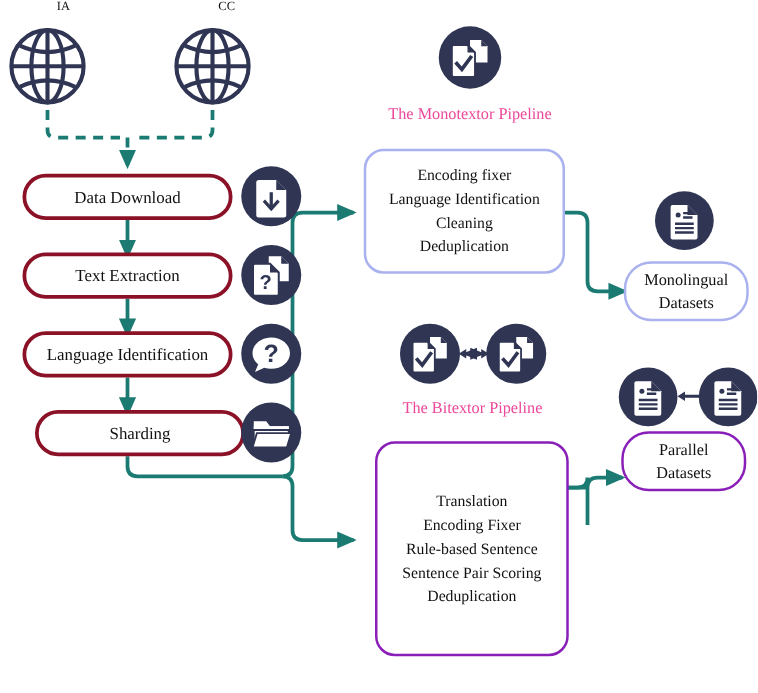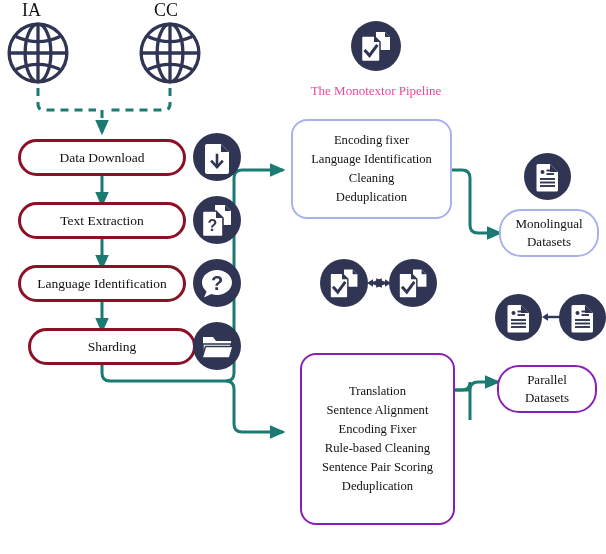--- a/index.html
+++ b/index.html
@@ -22,24 +22,24 @@
   #wires {
     position: absolute;
     left: 0; top: 0;
     width: 606px;
     height: 554px;
     pointer-events: none;
   }
 
   .lbl {
     position: absolute;
-    font-size: 18px;
+    font-size: 10px;
     color: #111111;
     white-space: nowrap;
-    text-align: left;
+    text-align: right;
   }
 
   
   .globe {
     position: absolute;
     width: 66px;
     height: 66px;
   }
 
   
@@ -299,26 +299,26 @@
   <div class="badge" style="left:389px; top:259px; width:48px; height:48px;">
     <svg viewBox="0 0 50 50" width="48" height="48">
       <path d="M25 11 h9 l5 5 v13 h-14 z" fill="#ffffff"></path>
       <path d="M34 11 v5 h5 z" fill="#2f3553"></path>
       <path d="M12 15 h11 l6 6 v18 a1.5 1.5 0 0 1 -1.5 1.5 H12 A1.5 1.5 0 0 1 10.5 39 V16.5 A1.5 1.5 0 0 1 12 15 z" fill="#ffffff" stroke="#2f3553" stroke-width="1.5"></path>
       <path d="M23 15 v6 h6 z" fill="#2f3553"></path>
       <path d="M14.5 30 L18.5 34.5 L25.5 25" fill="none" stroke="#2f3553" stroke-width="3" stroke-linecap="square"></path>
     </svg>
   </div>
 
+  <div class="caption" style="left:288px; top:318px; width:180px;">The Bitextor Pipeline</div>
 
   <div class="pipebox bi-box" style="left:300px; top:353px; width:155px; height:172px;">
     <div class="row">Translation</div>
-    <div class="row">Sentence Alignment</div>
     <div class="row">Encoding Fixer</div>
-    <div class="row">Rule-based Cleaning</div>
+    <div class="row">Rule-based Sentence</div>
     <div class="row">Sentence Pair Scoring</div>
     <div class="row">Deduplication</div>
   </div>
 
   <div class="badge" style="left:495px; top:294px; width:47px; height:47px;">
     <svg viewBox="0 0 47 47" width="47" height="47">
       <path d="M14 11 h12 l8 8 v18 a1.5 1.5 0 0 1 -1.5 1.5 H14 A1.5 1.5 0 0 1 12.5 37 V12.5 A1.5 1.5 0 0 1 14 11 z" fill="#ffffff"></path>
       <path d="M26 11 v8 h8 z" fill="#2f3553"></path>
       <circle cx="18.5" cy="19" r="2" fill="#2f3553"></circle>
       <g stroke="#2f3553" stroke-width="1.9" stroke-linecap="butt">
@@ -345,18 +345,18 @@
       <g stroke="#2f3553" stroke-width="1.9" stroke-linecap="butt">
         <line x1="22.5" y1="17.5" x2="30" y2="17.5"></line>
         <line x1="22.5" y1="21" x2="30" y2="21"></line>
         <line x1="16" y1="26" x2="31" y2="26"></line>
         <line x1="16" y1="29.5" x2="31" y2="29.5"></line>
         <line x1="16" y1="33" x2="31" y2="33"></line>
       </g>
     </svg>
   </div>
 
-  <div class="outbox out-par" style="left:497px; top:365px; width:100px; height:48px;">
+  <div class="outbox out-par" style="left:497px; top:345px; width:100px; height:48px;">
     <span>Parallel</span>
     <span>Datasets</span>
   </div>
 
 </div>
 
 </body></html>

